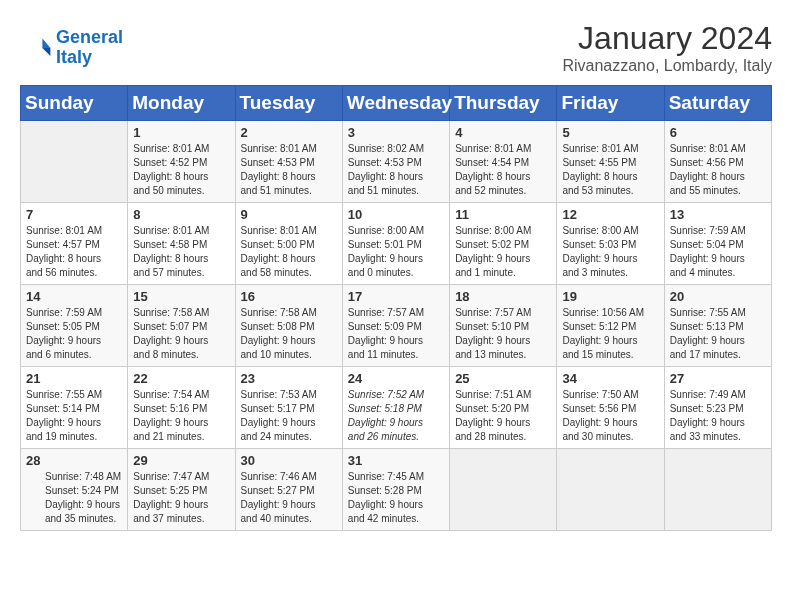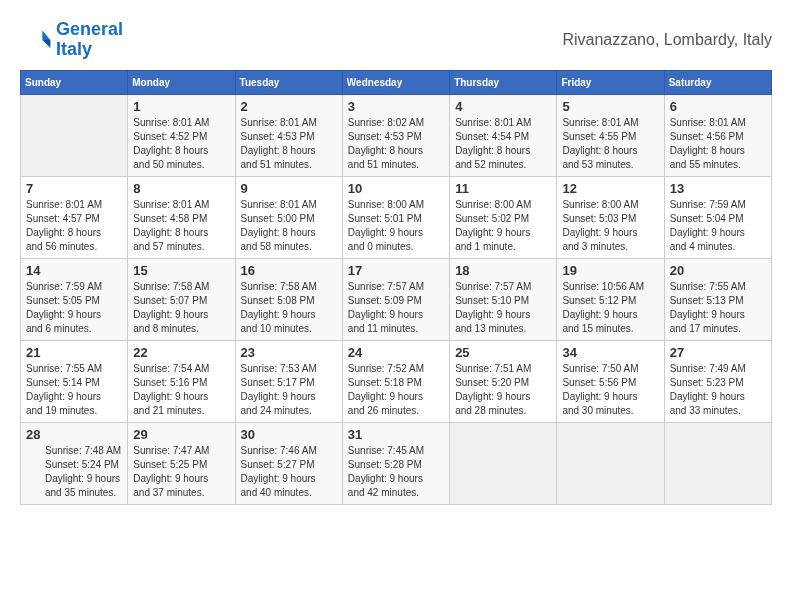--- a/index.html
+++ b/index.html
@@ -48,21 +48,21 @@
     }
     table {
       width: 100%;
       border-collapse: collapse;
       table-layout: fixed;
     }
     thead th {
       background-color: #3a6bbf;
       color: #fff;
       padding: 6px 4px;
-      font-size: 10px;
+      font-size: 19px;
       font-weight: bold;
       text-align: left;
       border: 1px solid #2a5aaf;
     }
     tbody td {
       border: 1px solid #ccc;
       vertical-align: top;
       padding: 4px 5px;
       font-size: 10.5px;
       color: #333;
@@ -96,20 +96,21 @@
     <svg class="logo-icon" viewBox="0 0 40 40">
       <polygon points="28,8 38,20 28,20" fill="#1a6fba"></polygon>
       <polygon points="28,20 38,20 38,30" fill="#0a4f9a"></polygon>
     </svg>
     <div class="logo-text">
       <div><span>General</span></div>
       <div><span style="color:#1a6fba">Italy</span></div>
     </div>
   </div>
   <div class="title-area">
+    <div class="month-title">January 2024</div>
     <div class="location-title">Rivanazzano, Lombardy, Italy</div>
   </div>
 </div>
 
 <table>
   <thead>
     <tr>
     <th>Sunday</th>
         <th>Monday</th>
         <th>Tuesday</th>
@@ -284,21 +285,21 @@
         </td>
         <td>
           <span class="day-number">23</span>
           <div class="day-info" style="white-space: pre-line;">Sunrise: 7:53 AM
 Sunset: 5:17 PM
 Daylight: 9 hours
 and 24 minutes.</div>
         </td>
         <td>
           <span class="day-number">24</span>
-          <div class="day-info" style="white-space: pre-line;">Sunrise: 7:52 AM
+          <div class="day-info" style="white-space: pre-line; font-style: italic;">Sunrise: 7:52 AM
 Sunset: 5:18 PM
 Daylight: 9 hours
 and 26 minutes.</div>
         </td>
         <td>
           <span class="day-number">25</span>
           <div class="day-info" style="white-space: pre-line;">Sunrise: 7:51 AM
 Sunset: 5:20 PM
 Daylight: 9 hours
 and 28 minutes.</div>

